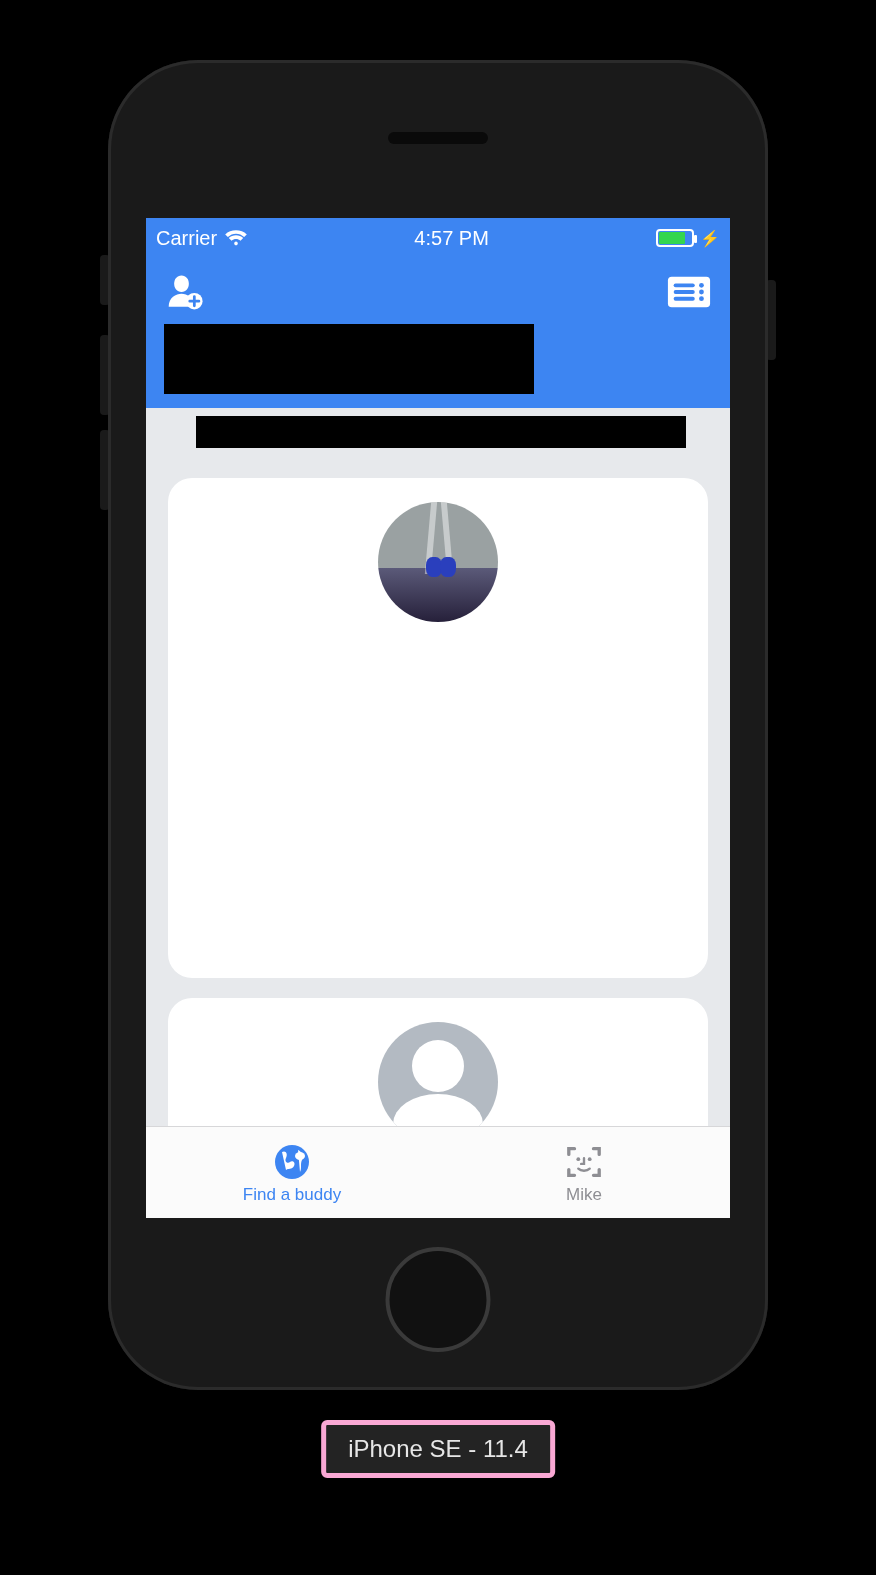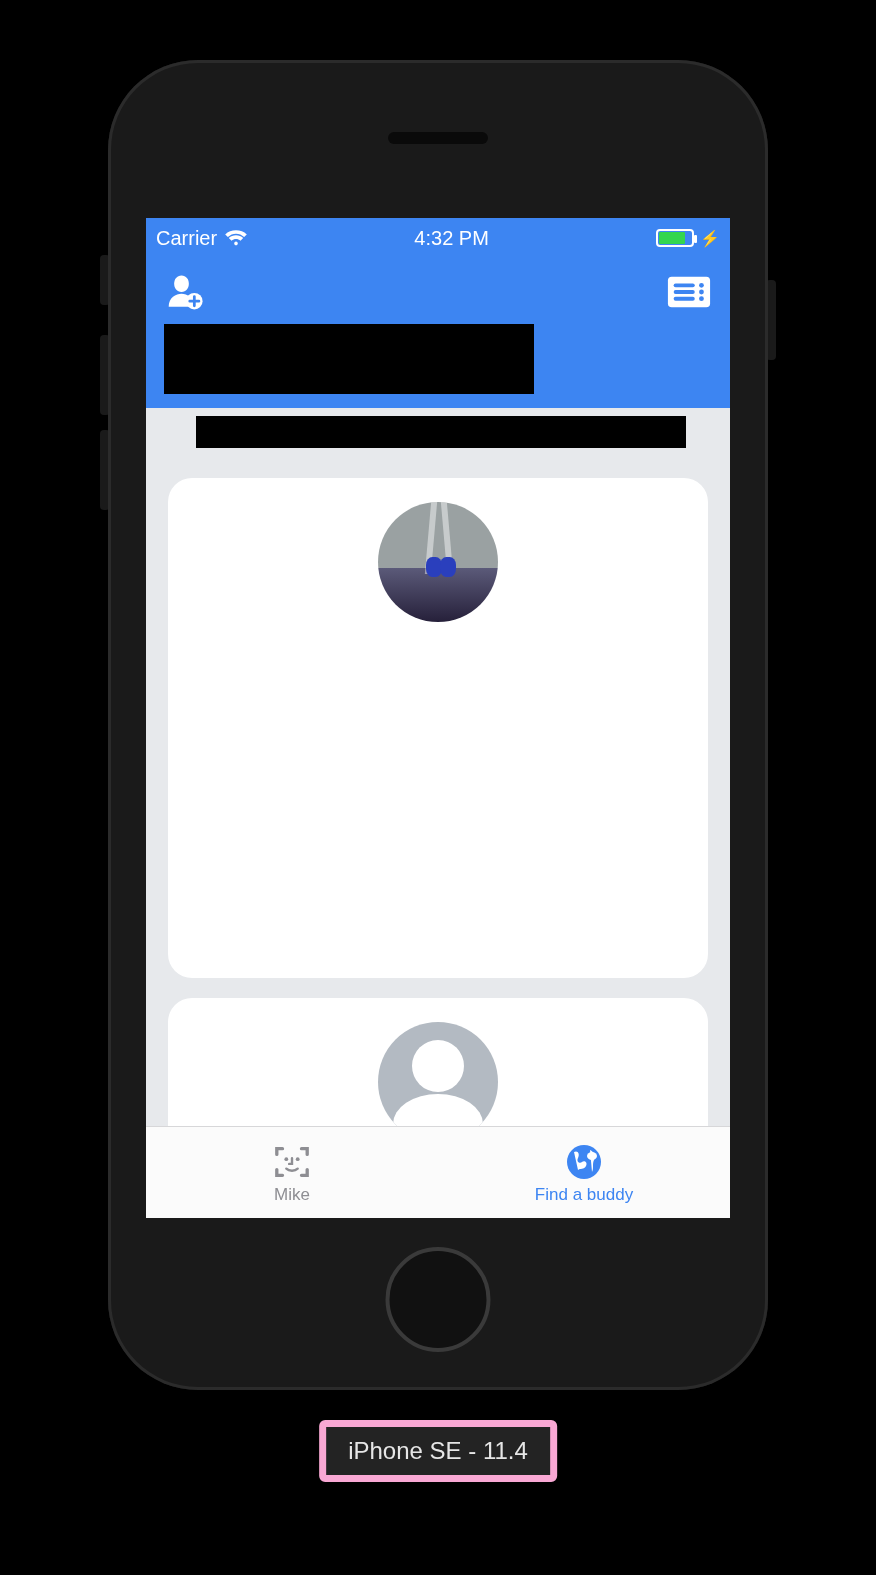--- a/index.html
+++ b/index.html
@@ -178,21 +178,21 @@
   .tab.active { color: #3d85f2; }
   .tab-icon { width: 42px; height: 42px; display: flex; align-items: center; justify-content: center; }
 
   
   .device-label {
     position: absolute;
     left: 50%; top: 1420px;
     transform: translateX(-50%);
     background: #232323;
     color: #e6e6e6;
-    border: 7px solid #f9a8d4;
+    border: 5px solid #f9a8d4;
     border-radius: 6px;
     padding: 10px 22px;
     font-size: 24px;
     white-space: nowrap;
   }
 
   svg { display: block; }
 </style>
 </head>
 <body>
@@ -211,21 +211,21 @@
       <div class="status-left">
         <span>Carrier</span>
         <span>
           <svg class="wifi-icon" viewBox="0 0 24 20">
             <path d="M12 18 L12 18 C13 18 14 17 14 16 C14 15 13 14 12 14 C11 14 10 15 10 16 C10 17 11 18 12 18 Z" fill="#fff"></path>
             <path d="M4 10 C8 6 16 6 20 10 L17 13 C14 10.5 10 10.5 7 13 Z" fill="#fff"></path>
             <path d="M0 6 C6 0 18 0 24 6 L21 9 C16 4 8 4 3 9 Z" fill="#fff"></path>
           </svg>
         </span>
       </div>
-      <div class="status-center">4:32 PM</div>
+      <div class="status-center">4:57 PM</div>
       <div class="status-right">
         <div class="battery">
           <div class="battery-fill"></div>
         </div>
         <span style="font-size:16px;">⚡</span>
       </div>
     </div>
 
     <div class="nav-bar">
       <div class="nav-row">
@@ -268,43 +268,43 @@
 
       <div class="card card2">
         <div class="avatar2">
           <div class="avatar2-head"></div>
           <div class="avatar2-body"></div>
         </div>
       </div>
     </div>
 
     <div class="tab-bar">
+      <div class="tab active">
+        <div class="tab-icon">
+          <svg viewBox="0 0 40 40" width="40" height="40">
+            <circle cx="20" cy="20" r="17" fill="#3d85f2"></circle>
+            <path d="M10 10 C14 8 16 12 14 16 C12 20 16 22 18 20 C20 18 24 20 22 24 C20 28 16 26 14 28" fill="#fff"></path>
+            <path d="M26 8 C30 10 32 14 30 18 C28 22 30 26 28 30" fill="#fff"></path>
+            <ellipse cx="28" cy="14" rx="5" ry="4" fill="#fff"></ellipse>
+          </svg>
+        </div>
+        <span>Find a buddy</span>
+      </div>
       <div class="tab">
         <div class="tab-icon">
           <svg viewBox="0 0 40 40" width="38" height="38">
             <path d="M4 12 L4 6 L10 6 M30 6 L36 6 L36 12 M36 28 L36 34 L30 34 M10 34 L4 34 L4 28" stroke="#8e8e93" stroke-width="3.5" fill="none" stroke-linecap="round"></path>
             <circle cx="14" cy="17" r="2" fill="#8e8e93"></circle>
             <circle cx="26" cy="17" r="2" fill="#8e8e93"></circle>
             <path d="M20 16 L20 22 L17 22" stroke="#8e8e93" stroke-width="2.5" fill="none" stroke-linecap="round"></path>
             <path d="M14 27 C17 30 23 30 26 27" stroke="#8e8e93" stroke-width="2.5" fill="none" stroke-linecap="round"></path>
           </svg>
         </div>
         <span>Mike</span>
       </div>
-      <div class="tab active">
-        <div class="tab-icon">
-          <svg viewBox="0 0 40 40" width="40" height="40">
-            <circle cx="20" cy="20" r="17" fill="#3d85f2"></circle>
-            <path d="M10 10 C14 8 16 12 14 16 C12 20 16 22 18 20 C20 18 24 20 22 24 C20 28 16 26 14 28" fill="#fff"></path>
-            <path d="M26 8 C30 10 32 14 30 18 C28 22 30 26 28 30" fill="#fff"></path>
-            <ellipse cx="28" cy="14" rx="5" ry="4" fill="#fff"></ellipse>
-          </svg>
-        </div>
-        <span>Find a buddy</span>
-      </div>
     </div>
 
   </div>
 
   <div class="home-btn"></div>
 </div>
 
 <div class="device-label">iPhone SE - 11.4</div>
 
 </body></html>

